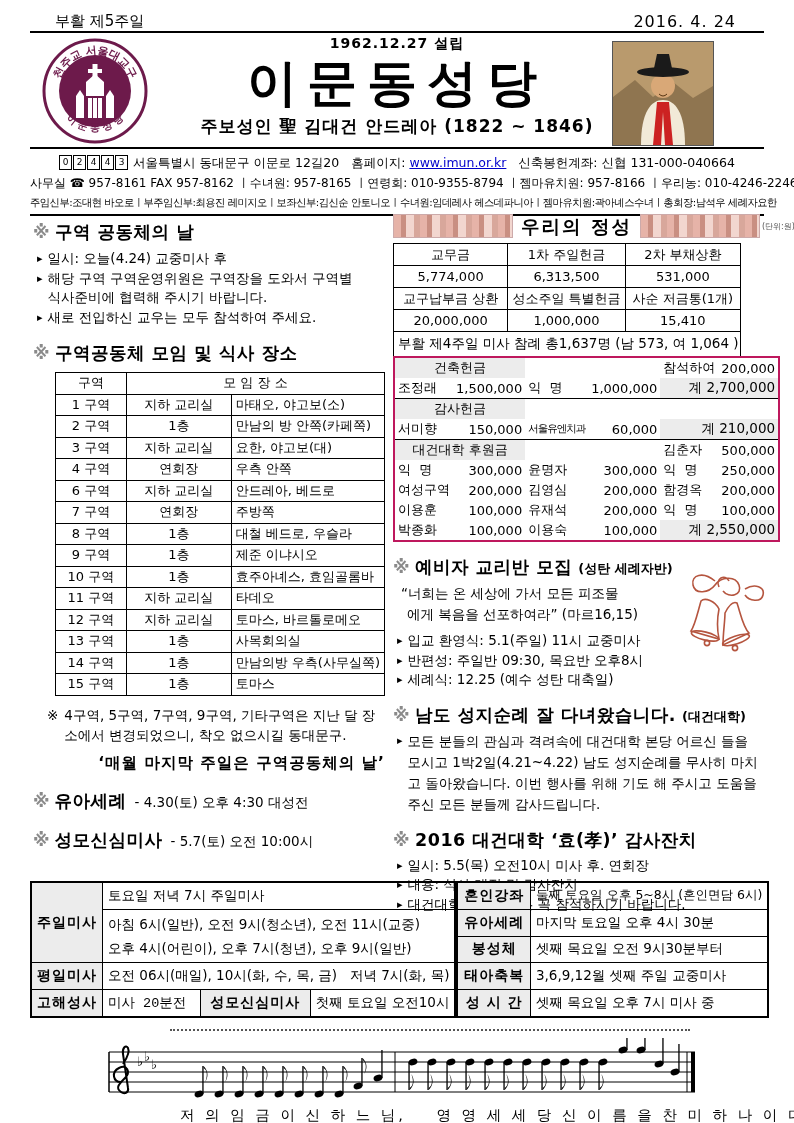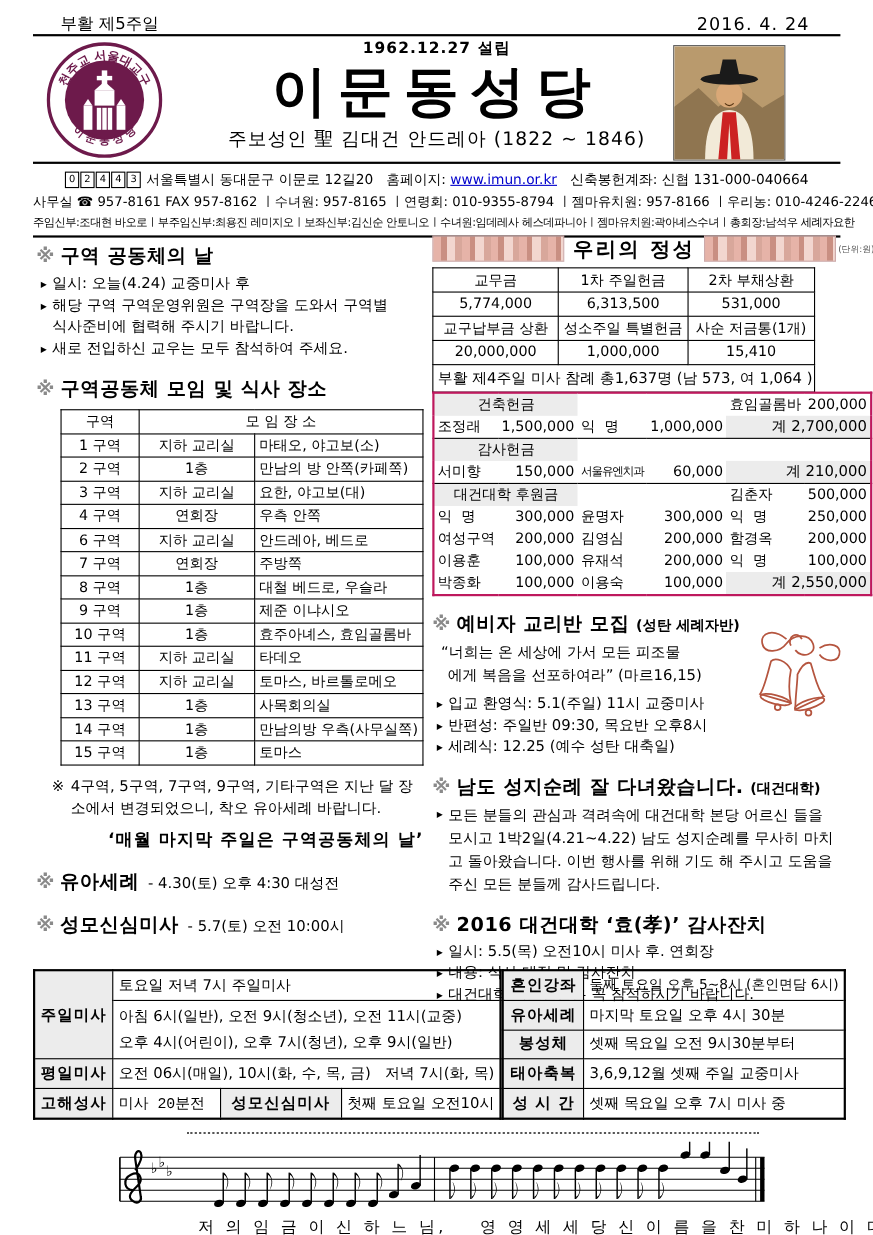--- a/index.html
+++ b/index.html
@@ -9,21 +9,21 @@
   .topbar{position:absolute;top:12px;left:30px;right:30px;height:19px;border-bottom:2px solid #000;
           display:flex;justify-content:space-between;align-items:flex-end;}
   .topbar .tl{font-size:15px;padding-left:25px;}
   .topbar .tr{font-size:16px;padding-right:28px;letter-spacing:1px;}
   
   .masthead{position:absolute;top:33px;left:30px;right:30px;height:112px;}
   .logo{position:absolute;left:12px;top:5px;width:106px;height:106px;}
   .mast-center{position:absolute;left:140px;right:140px;top:2px;text-align:center;}
   .founded{font-size:14px;font-weight:bold;letter-spacing:1px;}
   .main-title{font-size:50px;font-weight:bold;letter-spacing:10px;line-height:56px;margin-top:2px;white-space:nowrap;}
-  .patron{font-size:17px;font-weight:normal;margin-top:4px;letter-spacing:1px;white-space:nowrap;}
+  .patron{font-size:17px;font-weight:bold;margin-top:4px;letter-spacing:1px;white-space:nowrap;}
   .portrait{position:absolute;right:50px;top:8px;width:100px;height:103px;border:1px solid #555;}
   
   .contactbox{position:absolute;top:147px;left:30px;right:30px;border-top:2px solid #000;border-bottom:2px solid #000;
               padding:4px 0 3px 0;text-align:center;}
   .c1{font-size:12.5px;line-height:20px;white-space:nowrap;}
   .c2{font-size:12px;line-height:20px;white-space:nowrap;}
   .c3{font-size:10.3px;line-height:18px;white-space:nowrap;letter-spacing:-0.5px;}
   .zipbox{display:inline-block;border:1px solid #000;font-size:9px;width:11px;height:13px;line-height:13px;
           text-align:center;margin-right:1px;vertical-align:2px;}
   a.weblink{color:#0000cc;text-decoration:underline;}
@@ -257,21 +257,21 @@
       <tr>
             <td class="c-region">15 구역</td>
             <td class="c-place">1층</td>
             <td class="c-det">토마스</td>
           </tr>
     </tbody>
       </table>
 
     <div class="note-blk">
       <span class="nm">※</span>
-      <span style="width:320px;">4구역, 5구역, 7구역, 9구역, 기타구역은 지난 달 장소에서 변경되었으니, 착오 유아세례 바랍니다.</span>
+      <span style="width:320px;">4구역, 5구역, 7구역, 9구역, 기타구역은 지난 달 장소에서 변경되었으니, 착오 없으시길 동대문구.</span>
     </div>
     <div class="quote">‘매월 마지막 주일은 구역공동체의 날’</div>
 
     <div class="inline-sec">
       <span class="mark">※</span>
       <span class="sec-h" style="display:inline;">유아세례</span>
       <span class="detail">- 4.30(토) 오후 4:30 대성전</span>
     </div>
     <div class="inline-sec">
       <span class="mark">※</span>
@@ -315,21 +315,21 @@
         <td colspan="3" class="att">부활 제4주일 미사 참례 총1,637명 (남 573, 여 1,064 )</td>
       </tr>
     </tbody>
       </table>
 
     <table class="don">
       <tbody>
           <tr>
         <td class="lab" colspan="2" style="width:120px;">건축헌금</td>
         <td colspan="2" style="width:110px;"></td>
-        <td class="nm">효임골롬바</td>
+        <td class="nm">참석하여</td>
         <td class="amt">200,000</td>
       </tr>
       <tr class="sep">
         <td class="nm">조정래</td>
         <td class="amt">1,500,000</td>
         <td class="nm">익  명</td>
         <td class="amt">1,000,000</td>
         <td class="tot" colspan="2">계 2,700,000</td>
       </tr>
       <tr>

